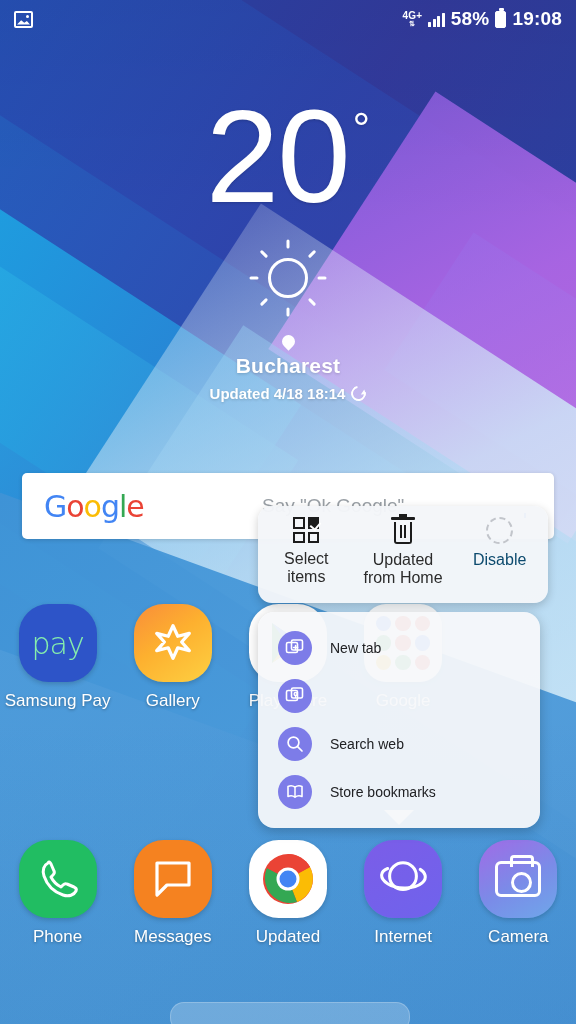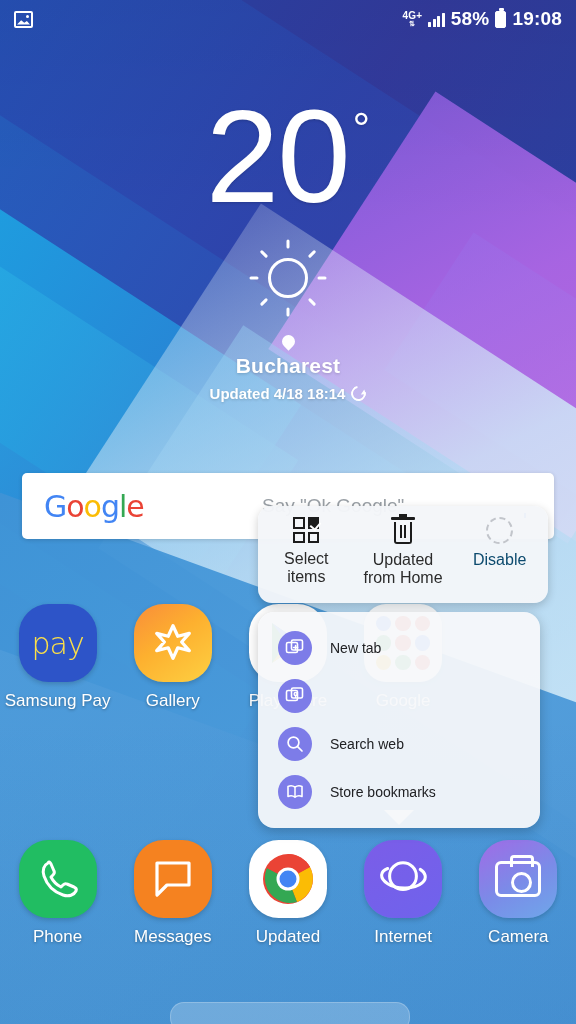--- a/index.html
+++ b/index.html
@@ -180,21 +180,21 @@
   .squircle { border-radius:38%; }
   .applabel {
     margin-top:9px; color:#fff; font-size:17px; font-weight:normal;
     text-shadow:0 1px 3px rgba(0,0,0,.35);
     white-space:nowrap;
   }
   .row1 { top:604px; }
   .dock  { top:840px; }
 
   
-  .ic-pay { background:#2d54c8; color:#fde047; font-size:30px; font-weight:300; letter-spacing:-1px; font-family:"DejaVu Sans", sans-serif;}
+  .ic-pay { background:#2d54c8; color:#86efac; font-size:30px; font-weight:300; letter-spacing:-1px; font-family:"DejaVu Sans", sans-serif;}
   .ic-gallery { background:linear-gradient(145deg,#f98d3a 0%, #fdb02f 45%, #fdd042 100%); }
   .ic-playstore { background:#fff; }
   .ic-googlefolder { background:rgba(255,255,255,.92); border-radius:22px; }
   .ic-phone { background:#21bd62; }
   .ic-messages { background:#f58220; }
   .ic-chrome { background:#fff; }
   .ic-internet { background:linear-gradient(150deg,#7b5de8 0%, #6f63ec 100%); }
   .ic-camera { background:linear-gradient(150deg,#a06be6 0%, #7a8ce8 55%, #6fa7ea 100%); }
 
   .flower { width:46px; height:46px; }

